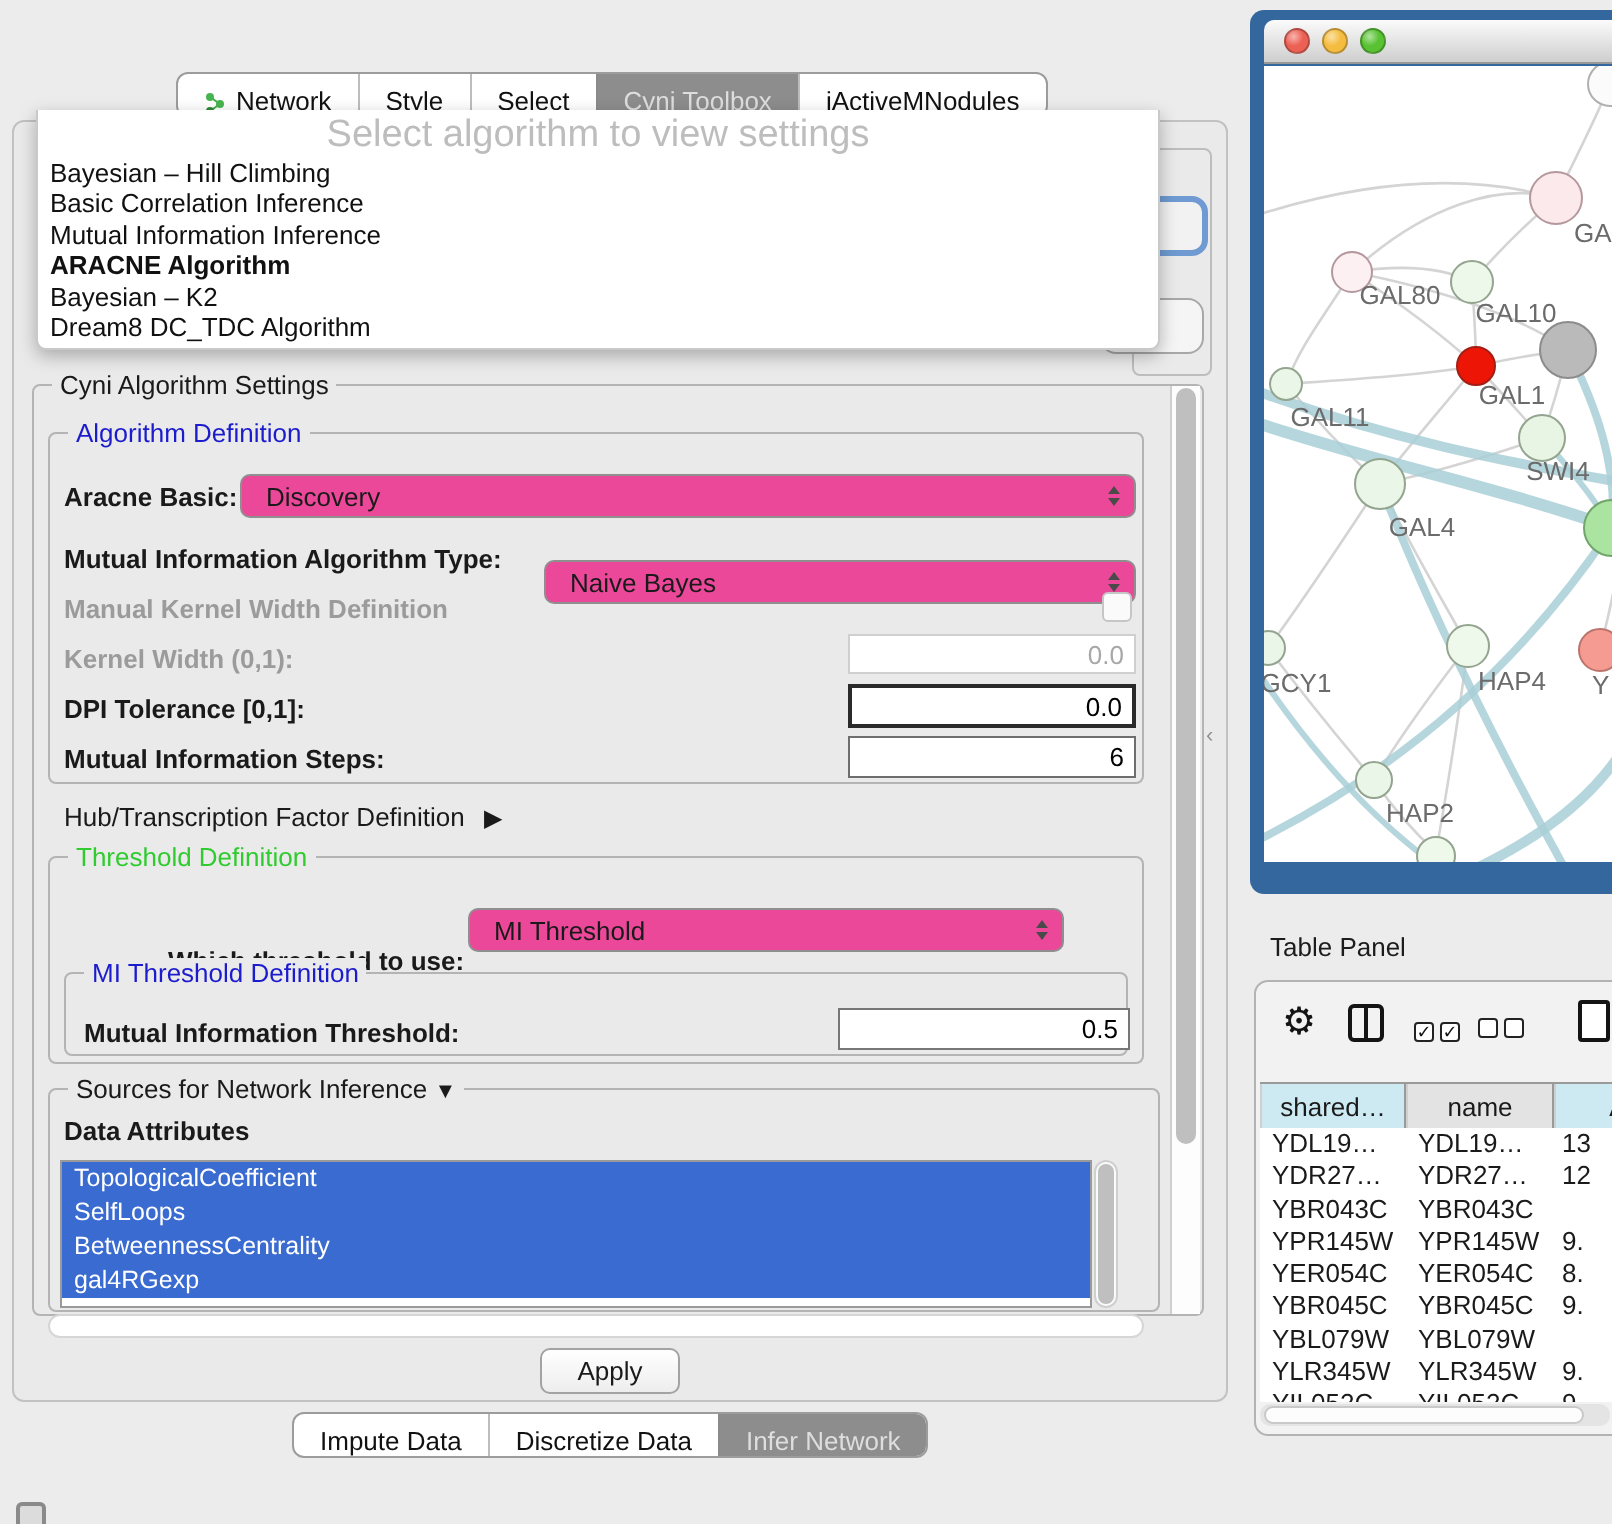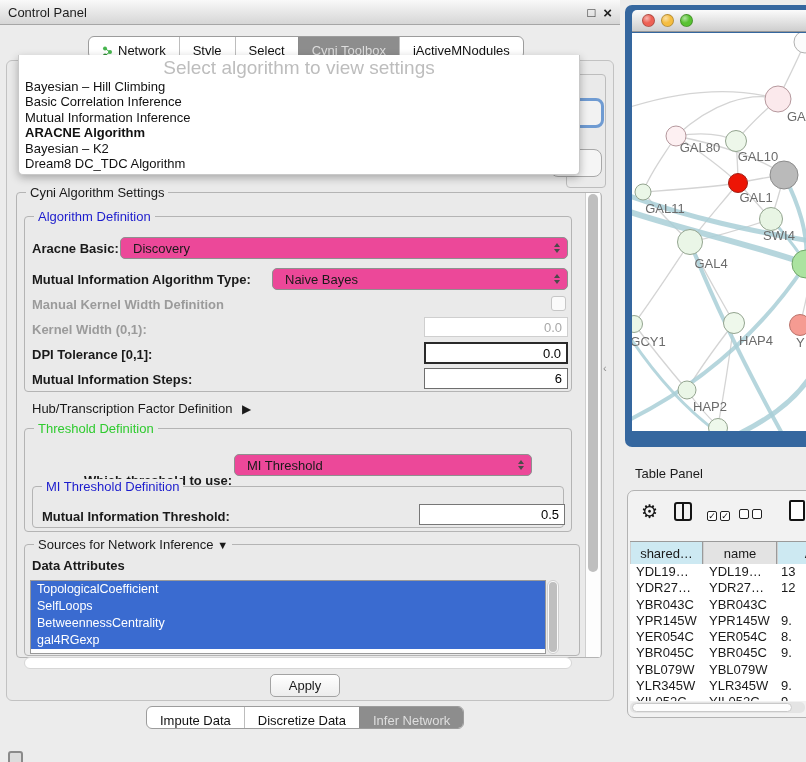--- a/index.html
+++ b/index.html
@@ -87,26 +87,20 @@
   .tc{overflow:hidden;white-space:nowrap;padding-left:6px;box-sizing:border-box;}
   .c0{width:73px;} .c1{width:74px;} .c2{width:60px;padding-left:4px;}
   #t-hscroll{position:absolute;left:2px;top:211px;width:175px;height:11px;background:#e4e4e4;border-radius:5px;}
   #t-hthumb{position:absolute;left:2px;top:1px;width:160px;height:9px;background:#fdfdfd;border:1px solid #c9c9c9;border-radius:5px;box-sizing:border-box;}
 </style>
 </head>
 <body>
 
 <div id="app">
 
-  <div class="abs cp-titlebar">
-    <span class="cp-title">Control Panel</span>
-    <span class="cp-sp"></span>
-    <span class="wicon">□</span>
-    <span class="wicon close">×</span>
-  </div>
 
   <div id="top-tabs" class="seg-tabs abs" style="left:88px;top:36px;">
       <div class="seg">
         <span class="net-ico">
           <svg width="11" height="12" viewBox="0 0 11 12">
             <path d="M3 2.5L8 6L3 9.5" stroke="#3fae49" stroke-width="1" fill="none"></path>
             <circle cx="3" cy="2.5" r="2" fill="#47b54f"></circle>
             <circle cx="8" cy="6" r="2" fill="#47b54f"></circle>
             <circle cx="3" cy="9.5" r="2" fill="#2e8b35"></circle>
           </svg>
@@ -146,21 +140,21 @@
   <span class="lbl bold" style="left:32px;top:241px;">Aracne Basic:</span>
   <div class="combo" style="left:120px;top:237px;width:448px;">
     <span class="val">Discovery</span>
     <span class="stepper">
         <i class="tri up"></i>
         <i class="tri dn"></i>
       </span>
   </div>
 
   <span class="lbl bold" style="left:32px;top:272px;">Mutual Information Algorithm Type:</span>
-  <div class="combo" style="left:272px;top:268px;width:296px;">
+  <div class="combo" style="left:272px;top:280px;width:296px;">
     <span class="val">Naive Bayes</span>
     <span class="stepper">
         <i class="tri up"></i>
         <i class="tri dn"></i>
       </span>
   </div>
 
   <span class="lbl bold dis" style="left:32px;top:297px;">Manual Kernel Width Definition</span>
   <div class="checkbox" style="left:551px;top:296px;"></div>
 

